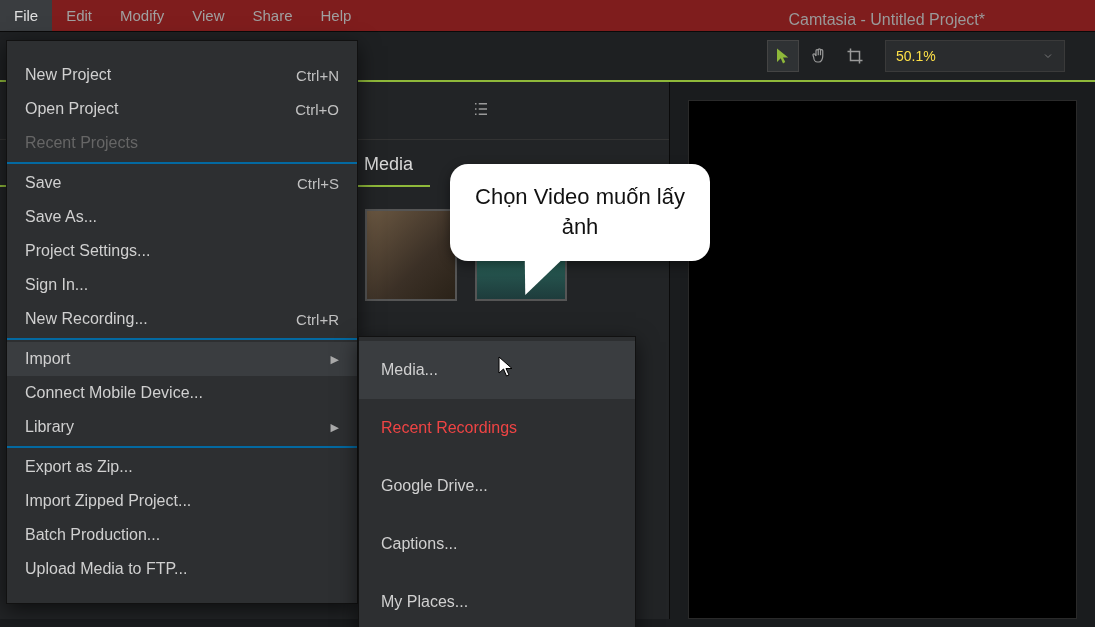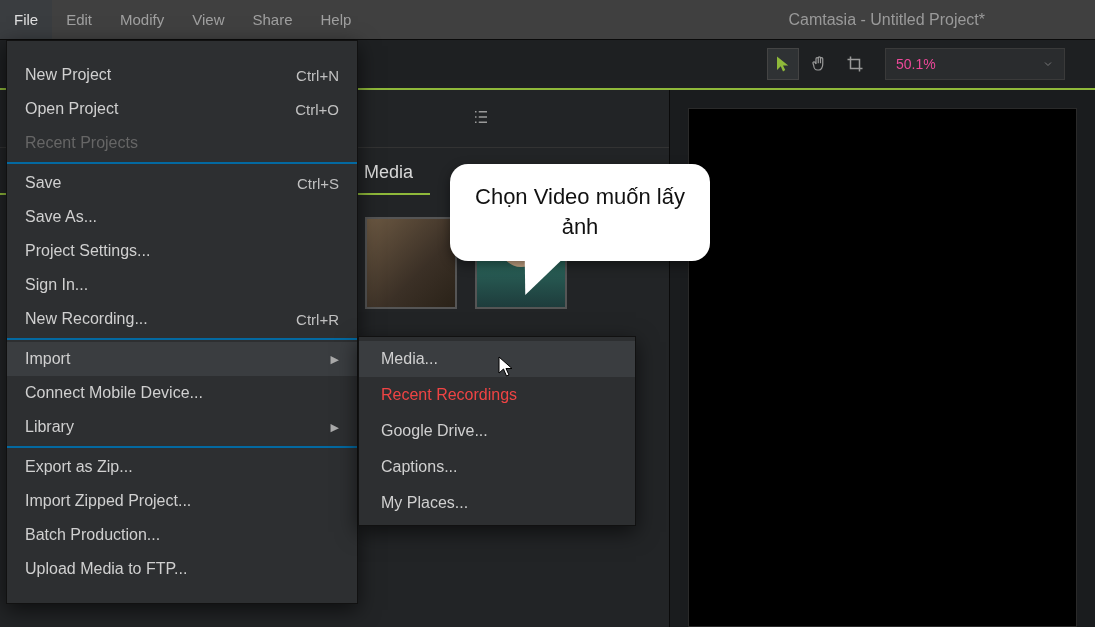--- a/index.html
+++ b/index.html
@@ -6,22 +6,22 @@
 body {
   font-family: -apple-system, "Segoe UI", Arial, sans-serif;
   background: #1a1c1e;
   width: 1095px;
   height: 627px;
   overflow: hidden;
   position: relative;
   color: #c8c8c8;
 }
 .menubar {
-  height: 40px;
-  background: #404040;
+  height: 32px;
+  background: #7f1d1d;
   display: flex;
   align-items: stretch;
   position: relative;
   border-bottom: 1px solid #0a0a0a;
 }
 .menu-item {
   padding: 0 14px;
   font-size: 15px;
   color: #a0a0a0;
   display: flex;
@@ -65,21 +65,21 @@
 .zoom-box {
   margin-left: 12px;
   width: 180px;
   height: 32px;
   background: #2a2c2e;
   border: 1px solid #3a3a3a;
   display: flex;
   align-items: center;
   padding: 0 10px;
   font-size: 14px;
-  color: #ec4899;
+  color: #fde047;
   justify-content: space-between;
 }
 .zoom-box svg { opacity: .6; }
 .content-area {
   position: relative;
   height: calc(100% - 90px);
   display: flex;
 }
 .media-panel {
   width: 670px;
@@ -153,21 +153,21 @@
   left: 358px;
   top: 336px;
   width: 278px;
   background: #2d2f31;
   border: 1px solid #111;
   box-shadow: 0 6px 20px rgba(0,0,0,.6);
   z-index: 60;
   padding: 4px 0;
 }
 .sub-menu .si {
-  padding: 9px 22px;
+  padding: 20px 22px;
   font-size: 16px;
   color: #d0d0d0;
   cursor: pointer;
 }
 .sub-menu .si.disabled { color:#ef4444; }
 .sub-menu .si.hl { background: #3a3d40; }
 .callout {
   position: absolute;
   left: 450px;
   top: 164px;

